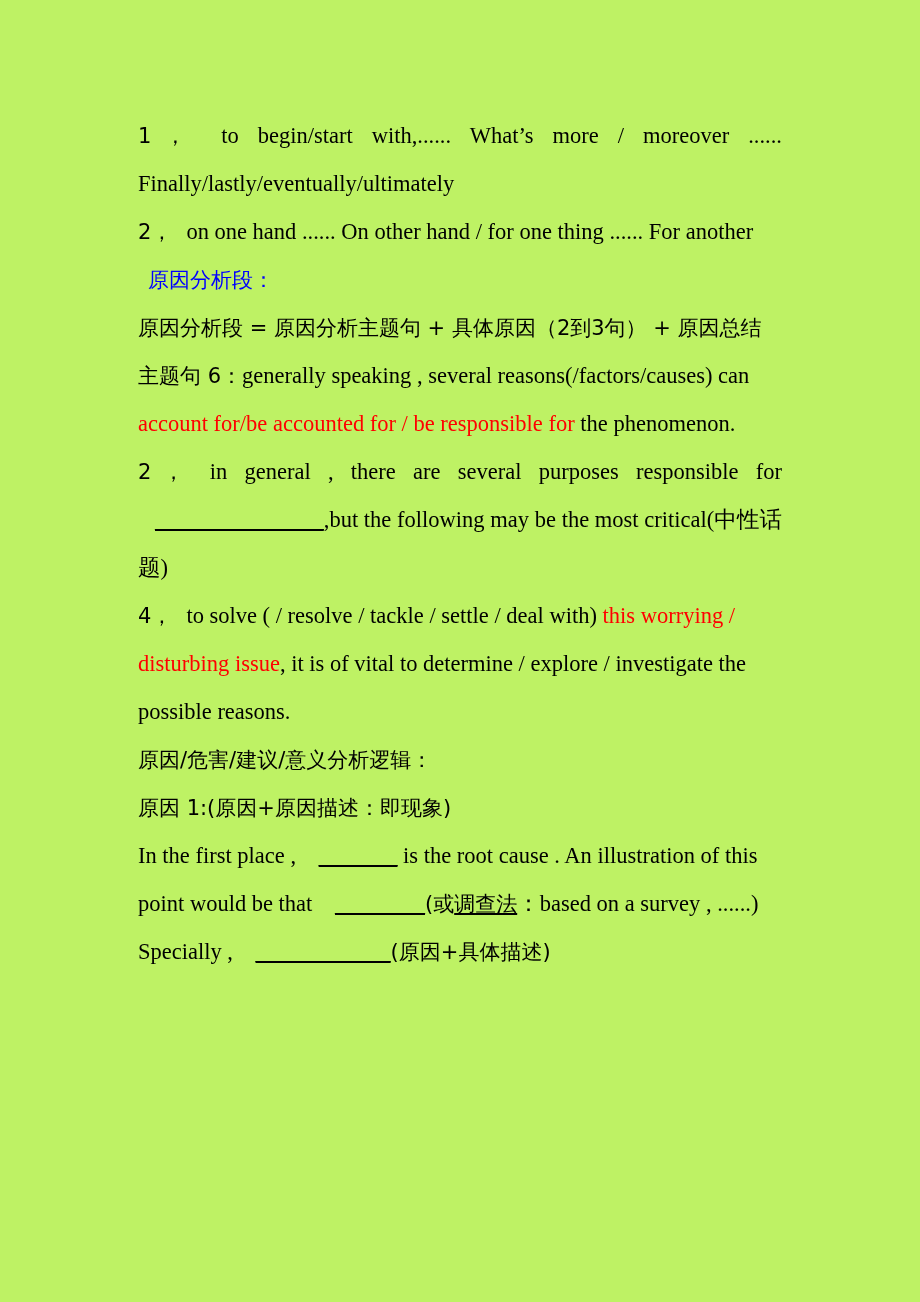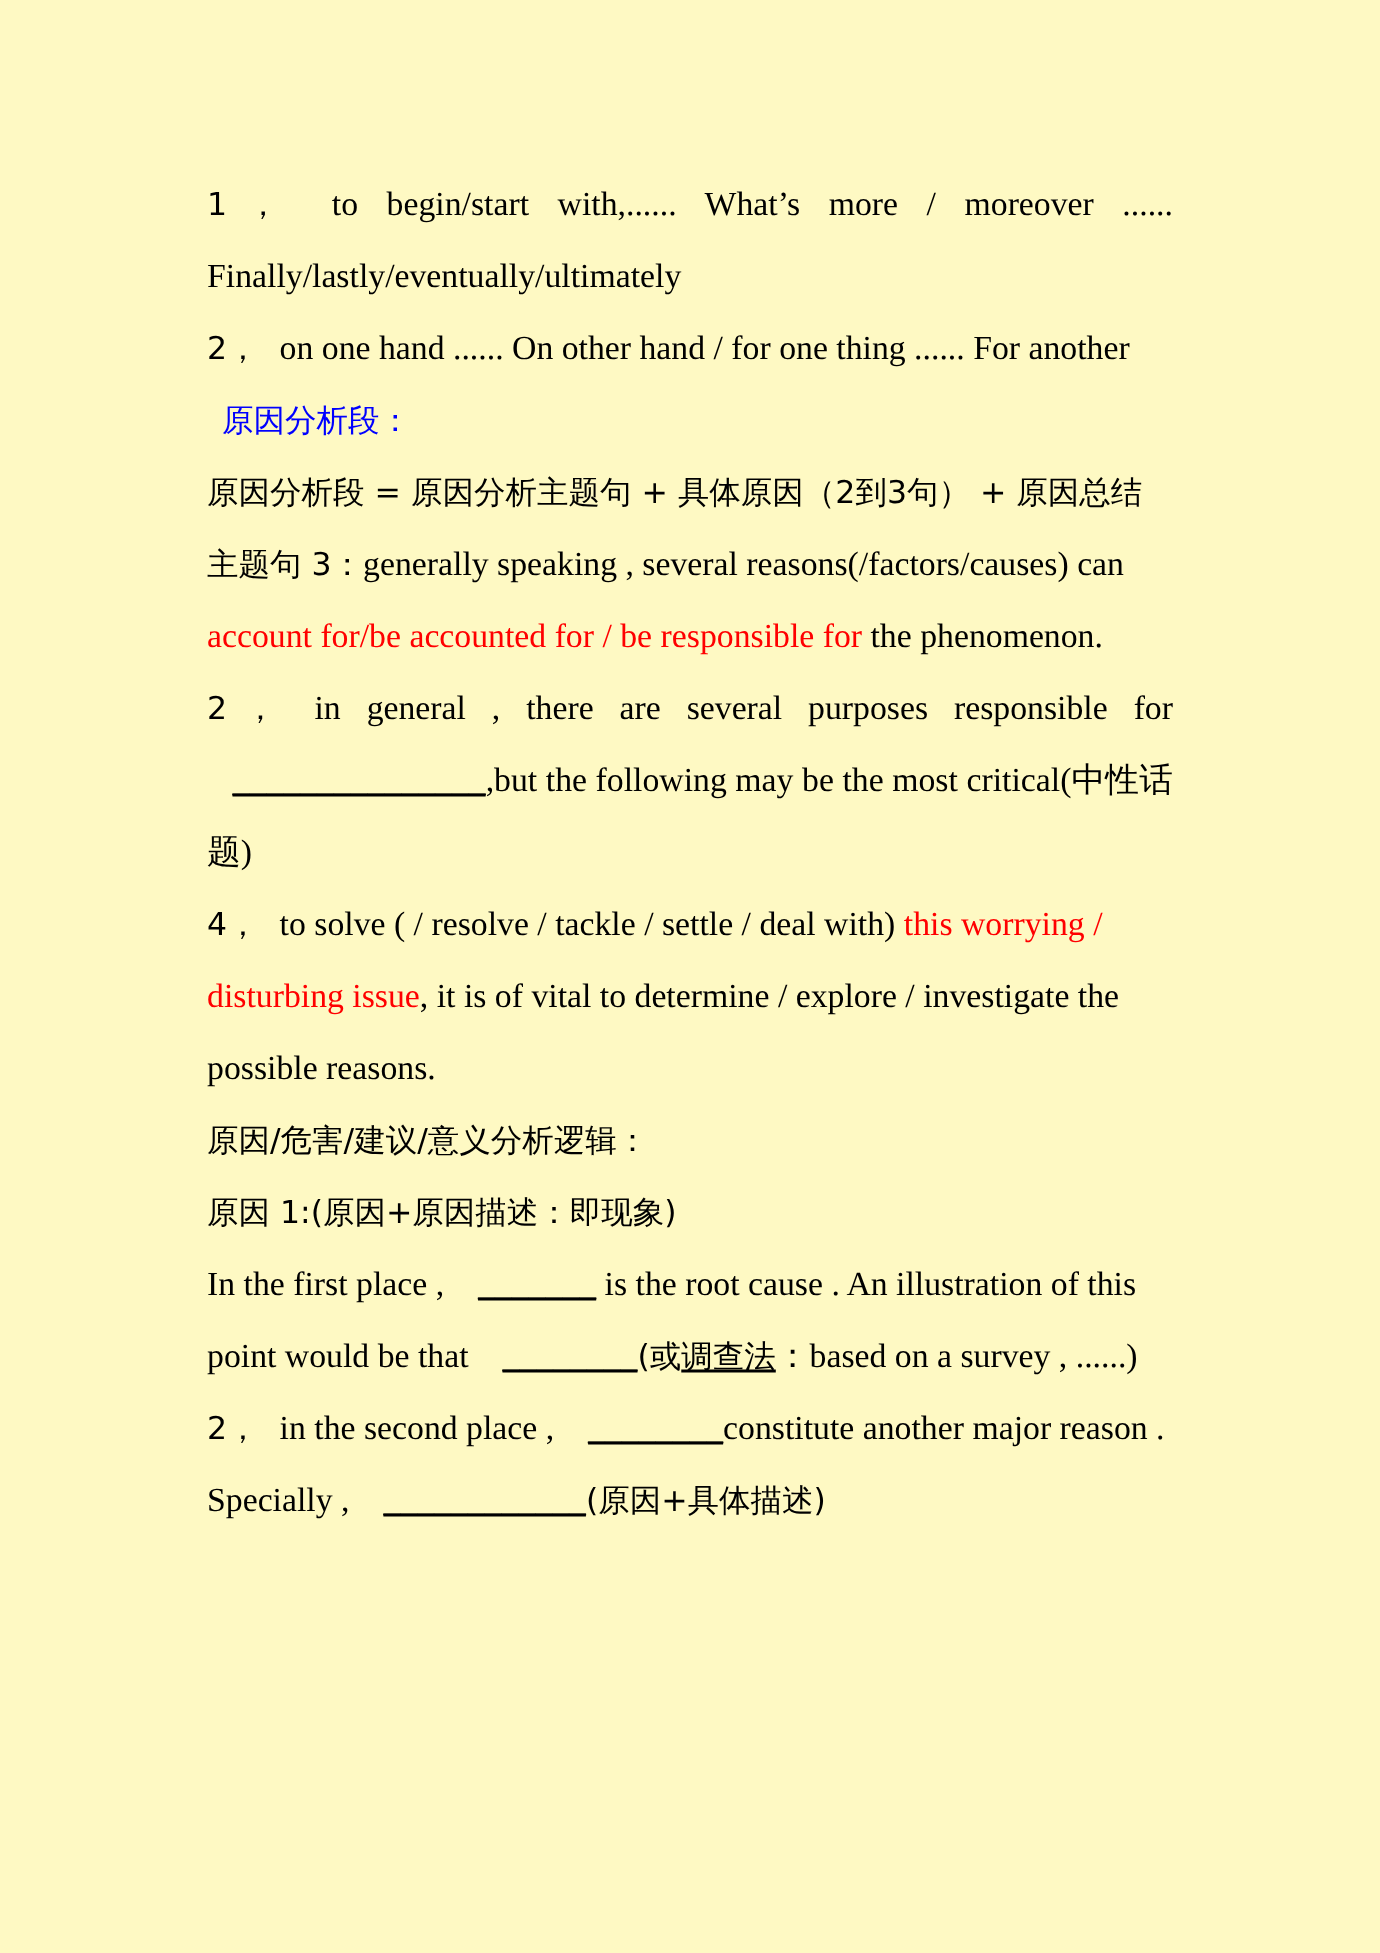--- a/index.html
+++ b/index.html
@@ -11,21 +11,21 @@
     width: 920px;
     height: 1302px;
     font-family: "Liberation Serif", "DejaVu Serif", serif;
     color: #000000;
     overflow: hidden;
   }
   .page {
     width: 920px;
     height: 1302px;
     position: relative;
-    background: #fef9c3;
+    background: #bef264;
   }
   .content {
     position: absolute;
     left: 138px;
     top: 112px;
     width: 644px;
   }
   .line {
     font-size: 22.5px;
     line-height: 48px;
@@ -61,22 +61,21 @@
 </style>
 </head>
 <body>
 
 <div class="page">
   <div class="content" id="doc-body">
       <p class="line just"><span class="cn">1，</span><span class="sp2"></span><span>to begin/start with,...... What’s more / moreover ...... Finally/lastly/eventually/ultimately</span></p>
       <p class="line plain"><span class="cn">2，</span><span class="sp1"></span><span>on one hand ...... On other hand / for one thing ...... For another</span></p>
       <p class="line plain"><span class="blue cn">原因分析段：</span></p>
       <p class="line just"><span class="cn">原因分析段 = 原因分析主题句 + 具体原因（2到3句） + 原因总结</span></p>
-      <p class="line plain"><span class="cn">主题句 3：</span><span>generally speaking , several reasons(/factors/causes) can </span><span class="red">account for/be accounted for / be responsible for</span><span> the phenomenon.</span></p>
+      <p class="line plain"><span class="cn">主题句 6：</span><span>generally speaking , several reasons(/factors/causes) can </span><span class="red">account for/be accounted for / be responsible for</span><span> the phenomenon.</span></p>
       <p class="line just"><span class="cn">2，</span><span class="sp1"></span><span>in general , there are several purposes responsible for </span><span class="blank">_______________</span><span>,but the following may be the most critical(中性话题)</span></p>
       <p class="line plain"><span class="cn">4，</span><span class="sp1"></span><span>to solve ( / resolve / tackle / settle / deal with) </span><span class="red">this worrying / disturbing issue</span><span>, it is of vital to determine / explore / investigate the possible reasons.</span></p>
       <p class="line plain"><span class="cn">原因/危害/建议/意义分析逻辑：</span></p>
       <p class="line plain"><span class="cn">原因 1:(原因+原因描述：即现象)</span></p>
       <p class="line plain"><span>In the first place , </span><span class="blank">_______</span><span> is the root cause . An illustration of this point would be that </span><span class="blank">________</span><span class="cn">(或</span><span class="u cn">调查法</span><span>：based on a survey , ......)</span></p>
-      <p class="line plain"><span class="cn">2，</span><span class="sp1"></span><span>in the second place , </span><span class="blank">________</span><span>constitute another major reason .</span></p>
       <p class="line plain"><span>Specially , </span><span class="blank">____________</span><span class="cn">(原因+具体描述)</span></p>
     </div>
 </div>
 
 </body></html>

